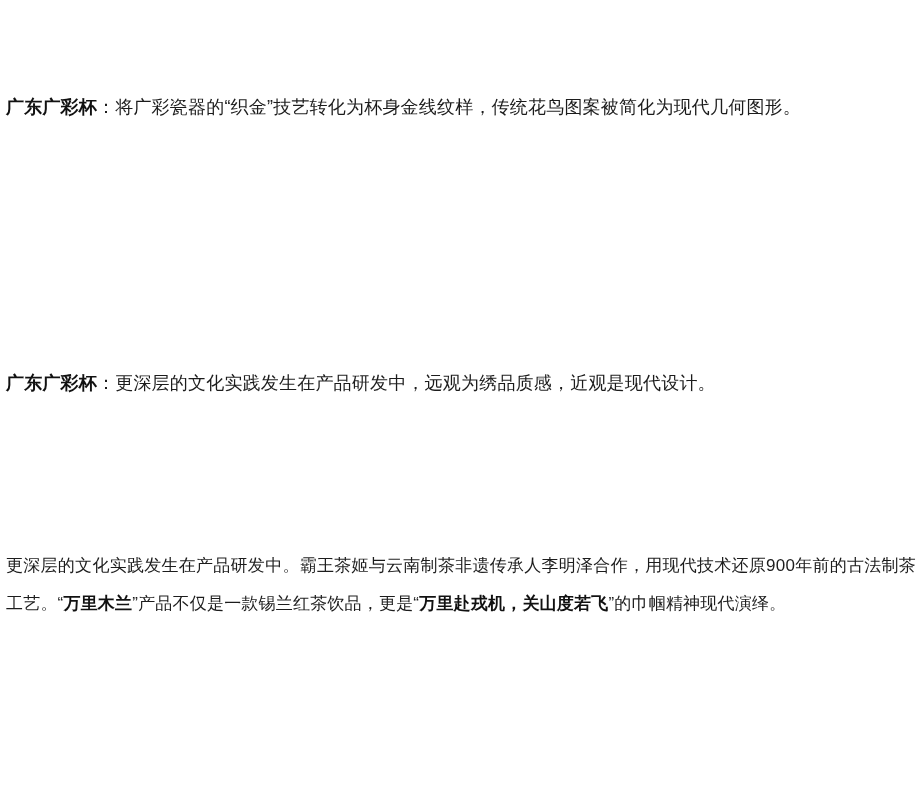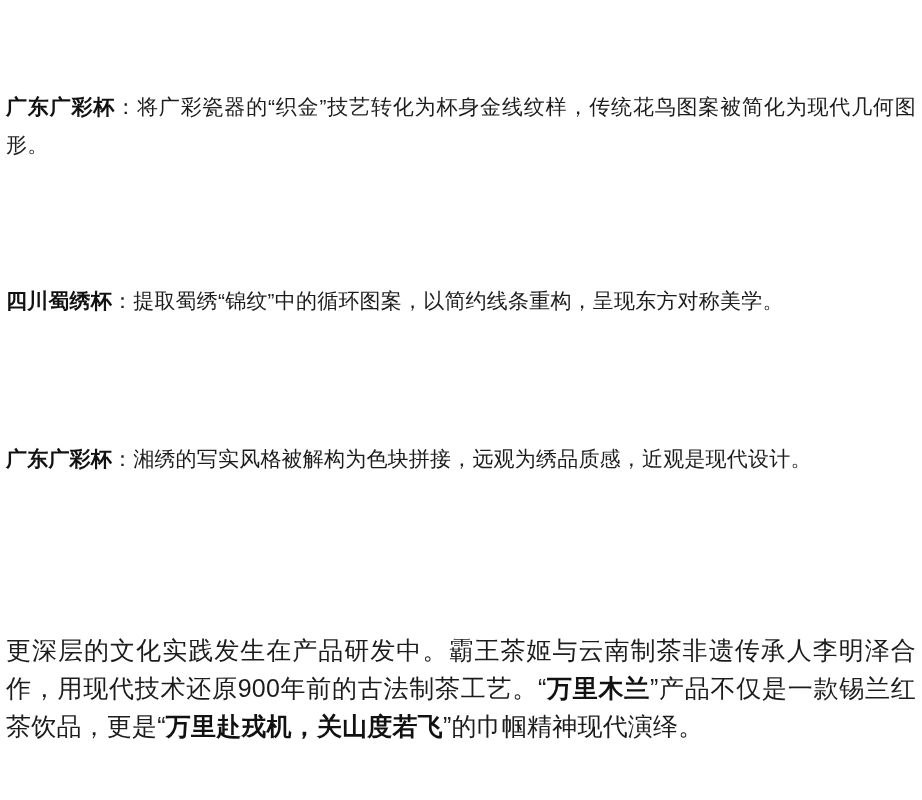--- a/index.html
+++ b/index.html
@@ -15,21 +15,21 @@
     overflow: hidden;
   }
   .page {
     width: 922px;
     height: 800px;
     box-sizing: border-box;
     padding: 0 6px;
     position: relative;
   }
   .para {
-    font-size: 21px;
+    font-size: 18px;
     line-height: 38px;
     letter-spacing: 0.2px;
     color: #1c1c1c;
     text-align: justify;
     text-justify: inter-character;
   }
   .para.item {
     margin: 0;
   }
   .spacer-1 { height: 88px; }
@@ -38,39 +38,38 @@
   .spacer-4 { height: 128px; }
   .lead {
     font-weight: bold;
     color: #111111;
   }
   .em {
     font-weight: bold;
     color: #111111;
   }
   .closing {
-    font-size: 25px;
+    font-size: 17px;
     line-height: 38px;
     color: #1c1c1c;
   }
 </style>
 </head>
 <body>
 
 <div class="page">
 
   <div class="spacer-1"></div>
 
   <p class="para item"><span class="lead">广东广彩杯</span><span>：</span><span>将广彩瓷器的“织金”技艺转化为杯身金线纹样，传统花鸟图案被简化为现代几何图形。</span></p>
 
   <div class="spacer-2"></div>
 
-  <p class="para item"><span class="lead">四川蜀绣杯</span><span>：</span><span>提取蜀绣“锦纹”中的循环图案，以简约线条重构，呈现东方对称美学。</span></p>
 
   <div class="spacer-3"></div>
 
-  <p class="para item"><span class="lead">广东广彩杯</span><span>：</span><span>湘绣的写实风格被解构为色块拼接，远观为绣品质感，近观是现代设计。</span></p>
+  <p class="para item"><span class="lead">广东广彩杯</span><span>：</span><span>更深层的文化实践发生在产品研发中，远观为绣品质感，近观是现代设计。</span></p>
 
   <div class="spacer-4"></div>
 
   <p class="para closing"><span>更深层的文化实践发生在产品研发中。霸王茶姬与云南制茶非遗传承人李明泽合作，用现代技术还原900年前的古法制茶工艺。“</span><span class="em">万里木兰</span><span>”产品不仅是一款锡兰红茶饮品，更是“</span><span class="em">万里赴戎机，关山度若飞</span><span>”的巾帼精神现代演绎。</span></p>
 
 </div>
 
 </body></html>

